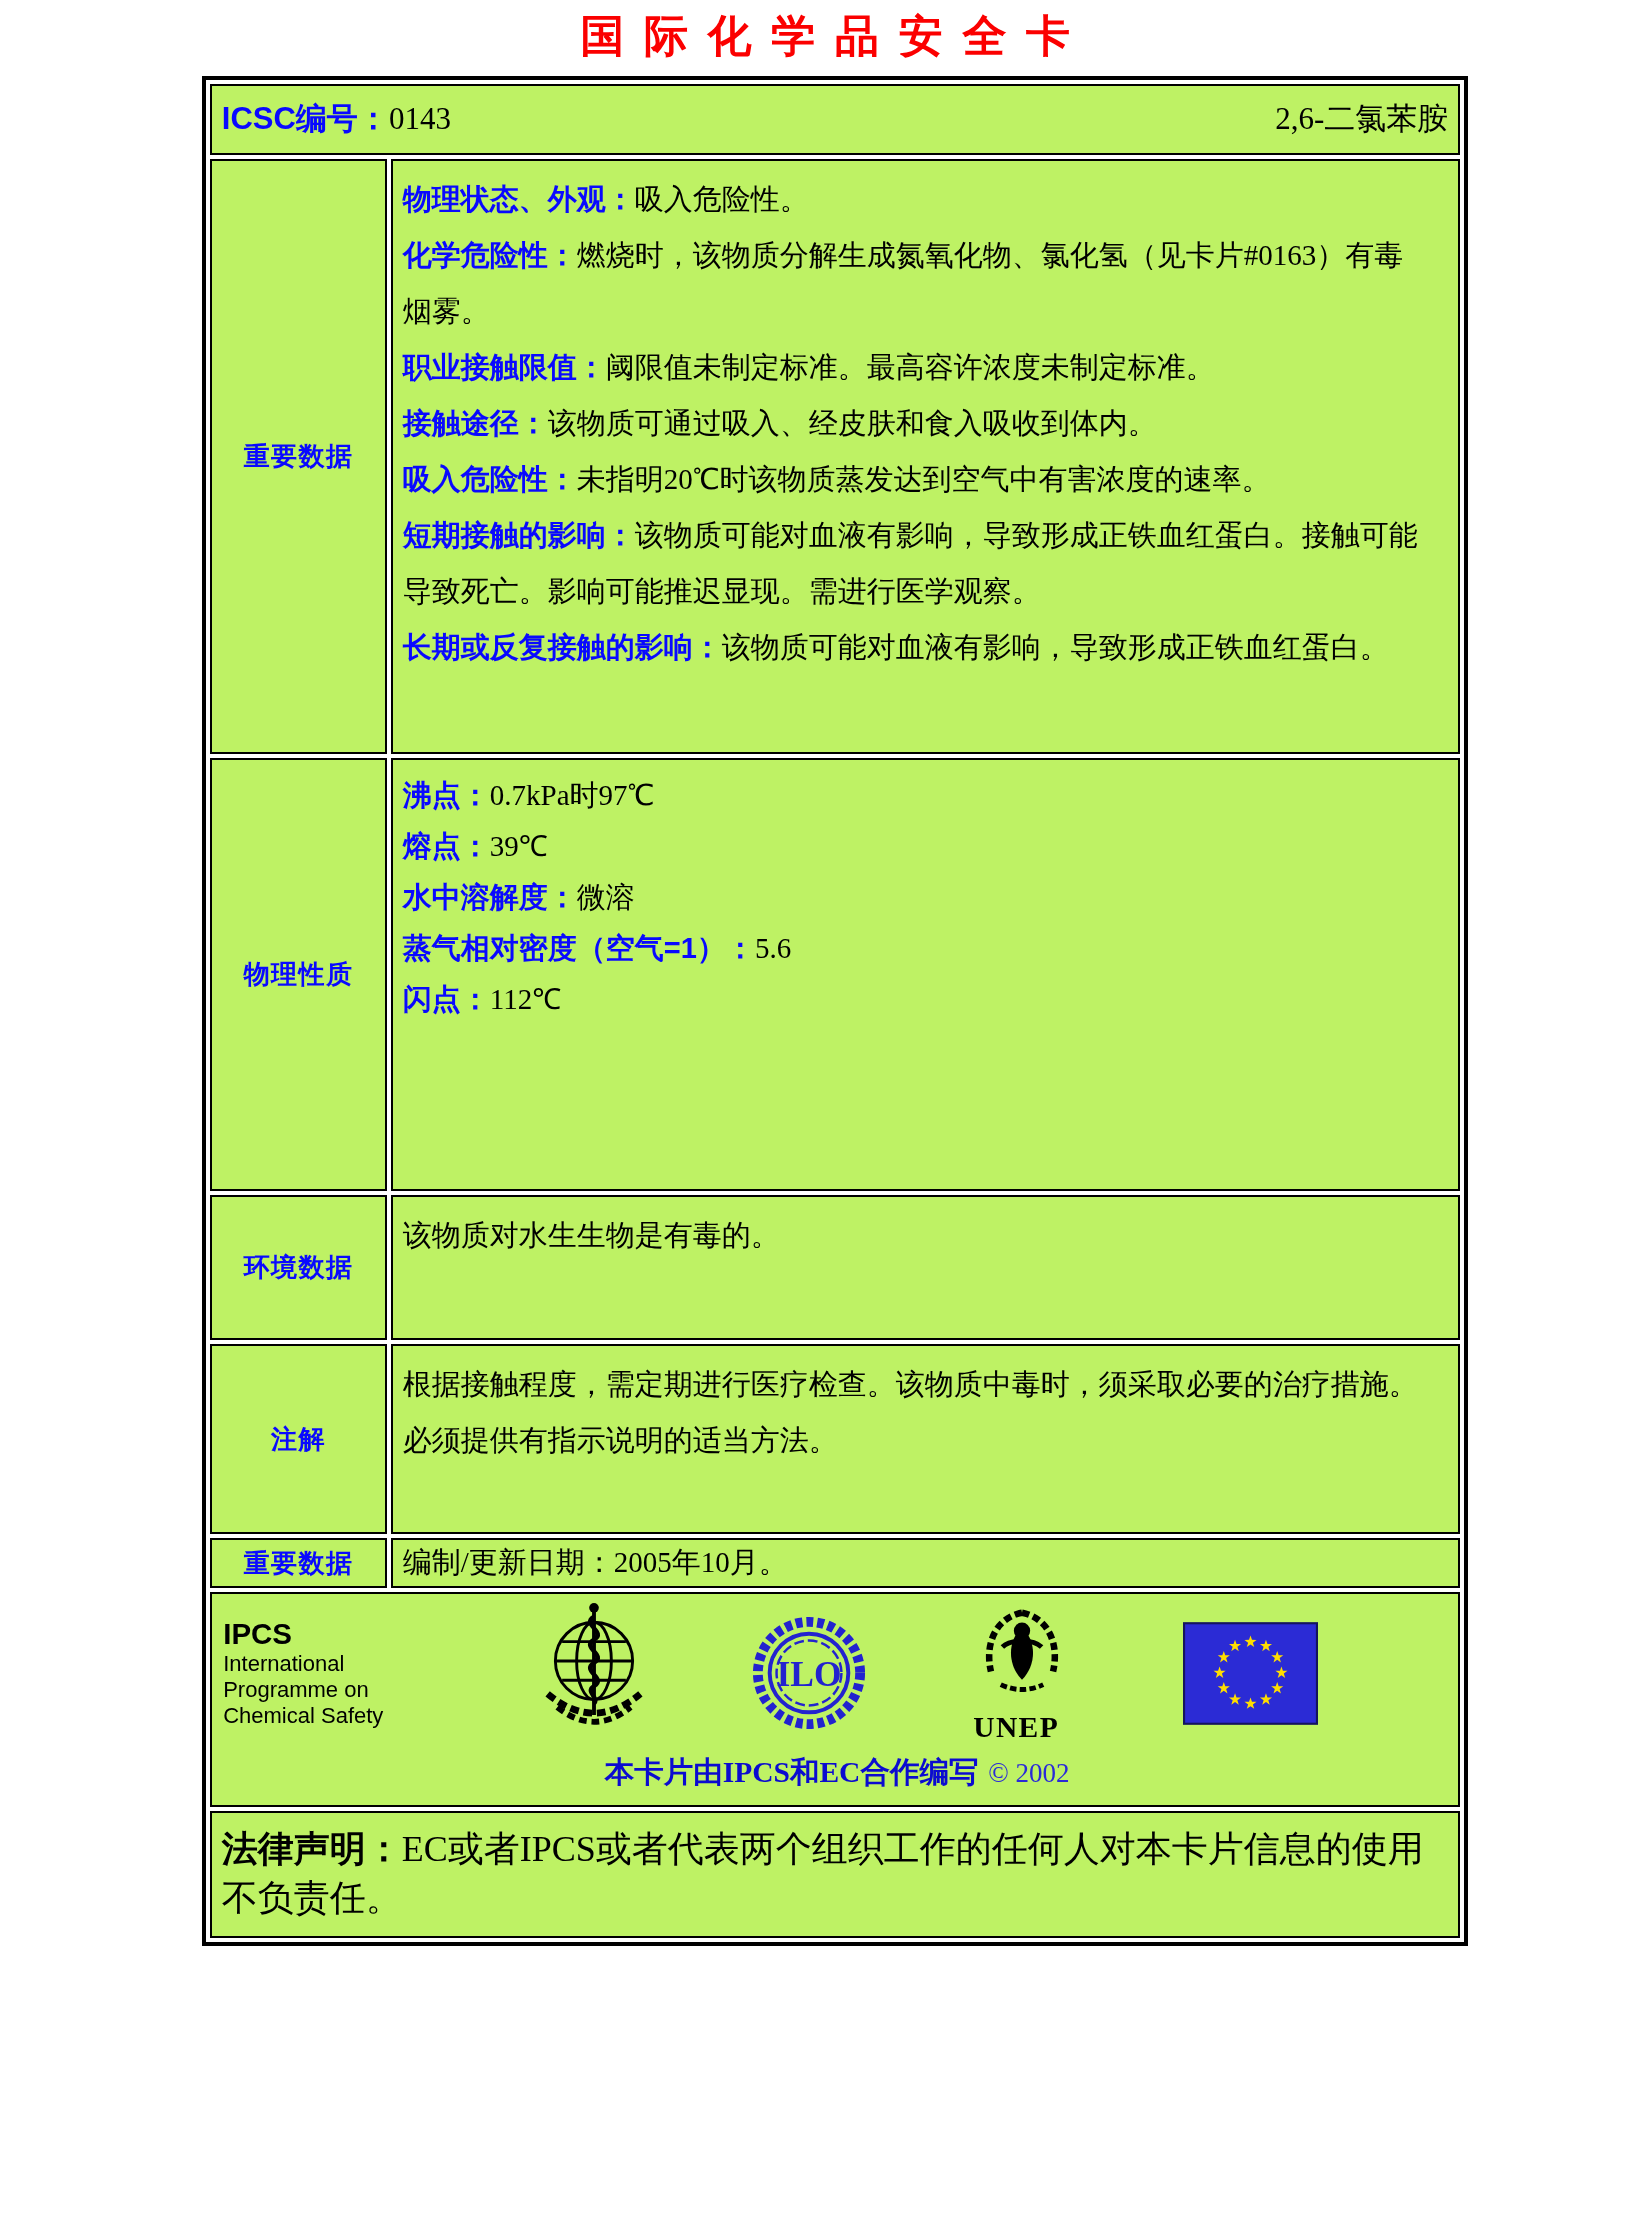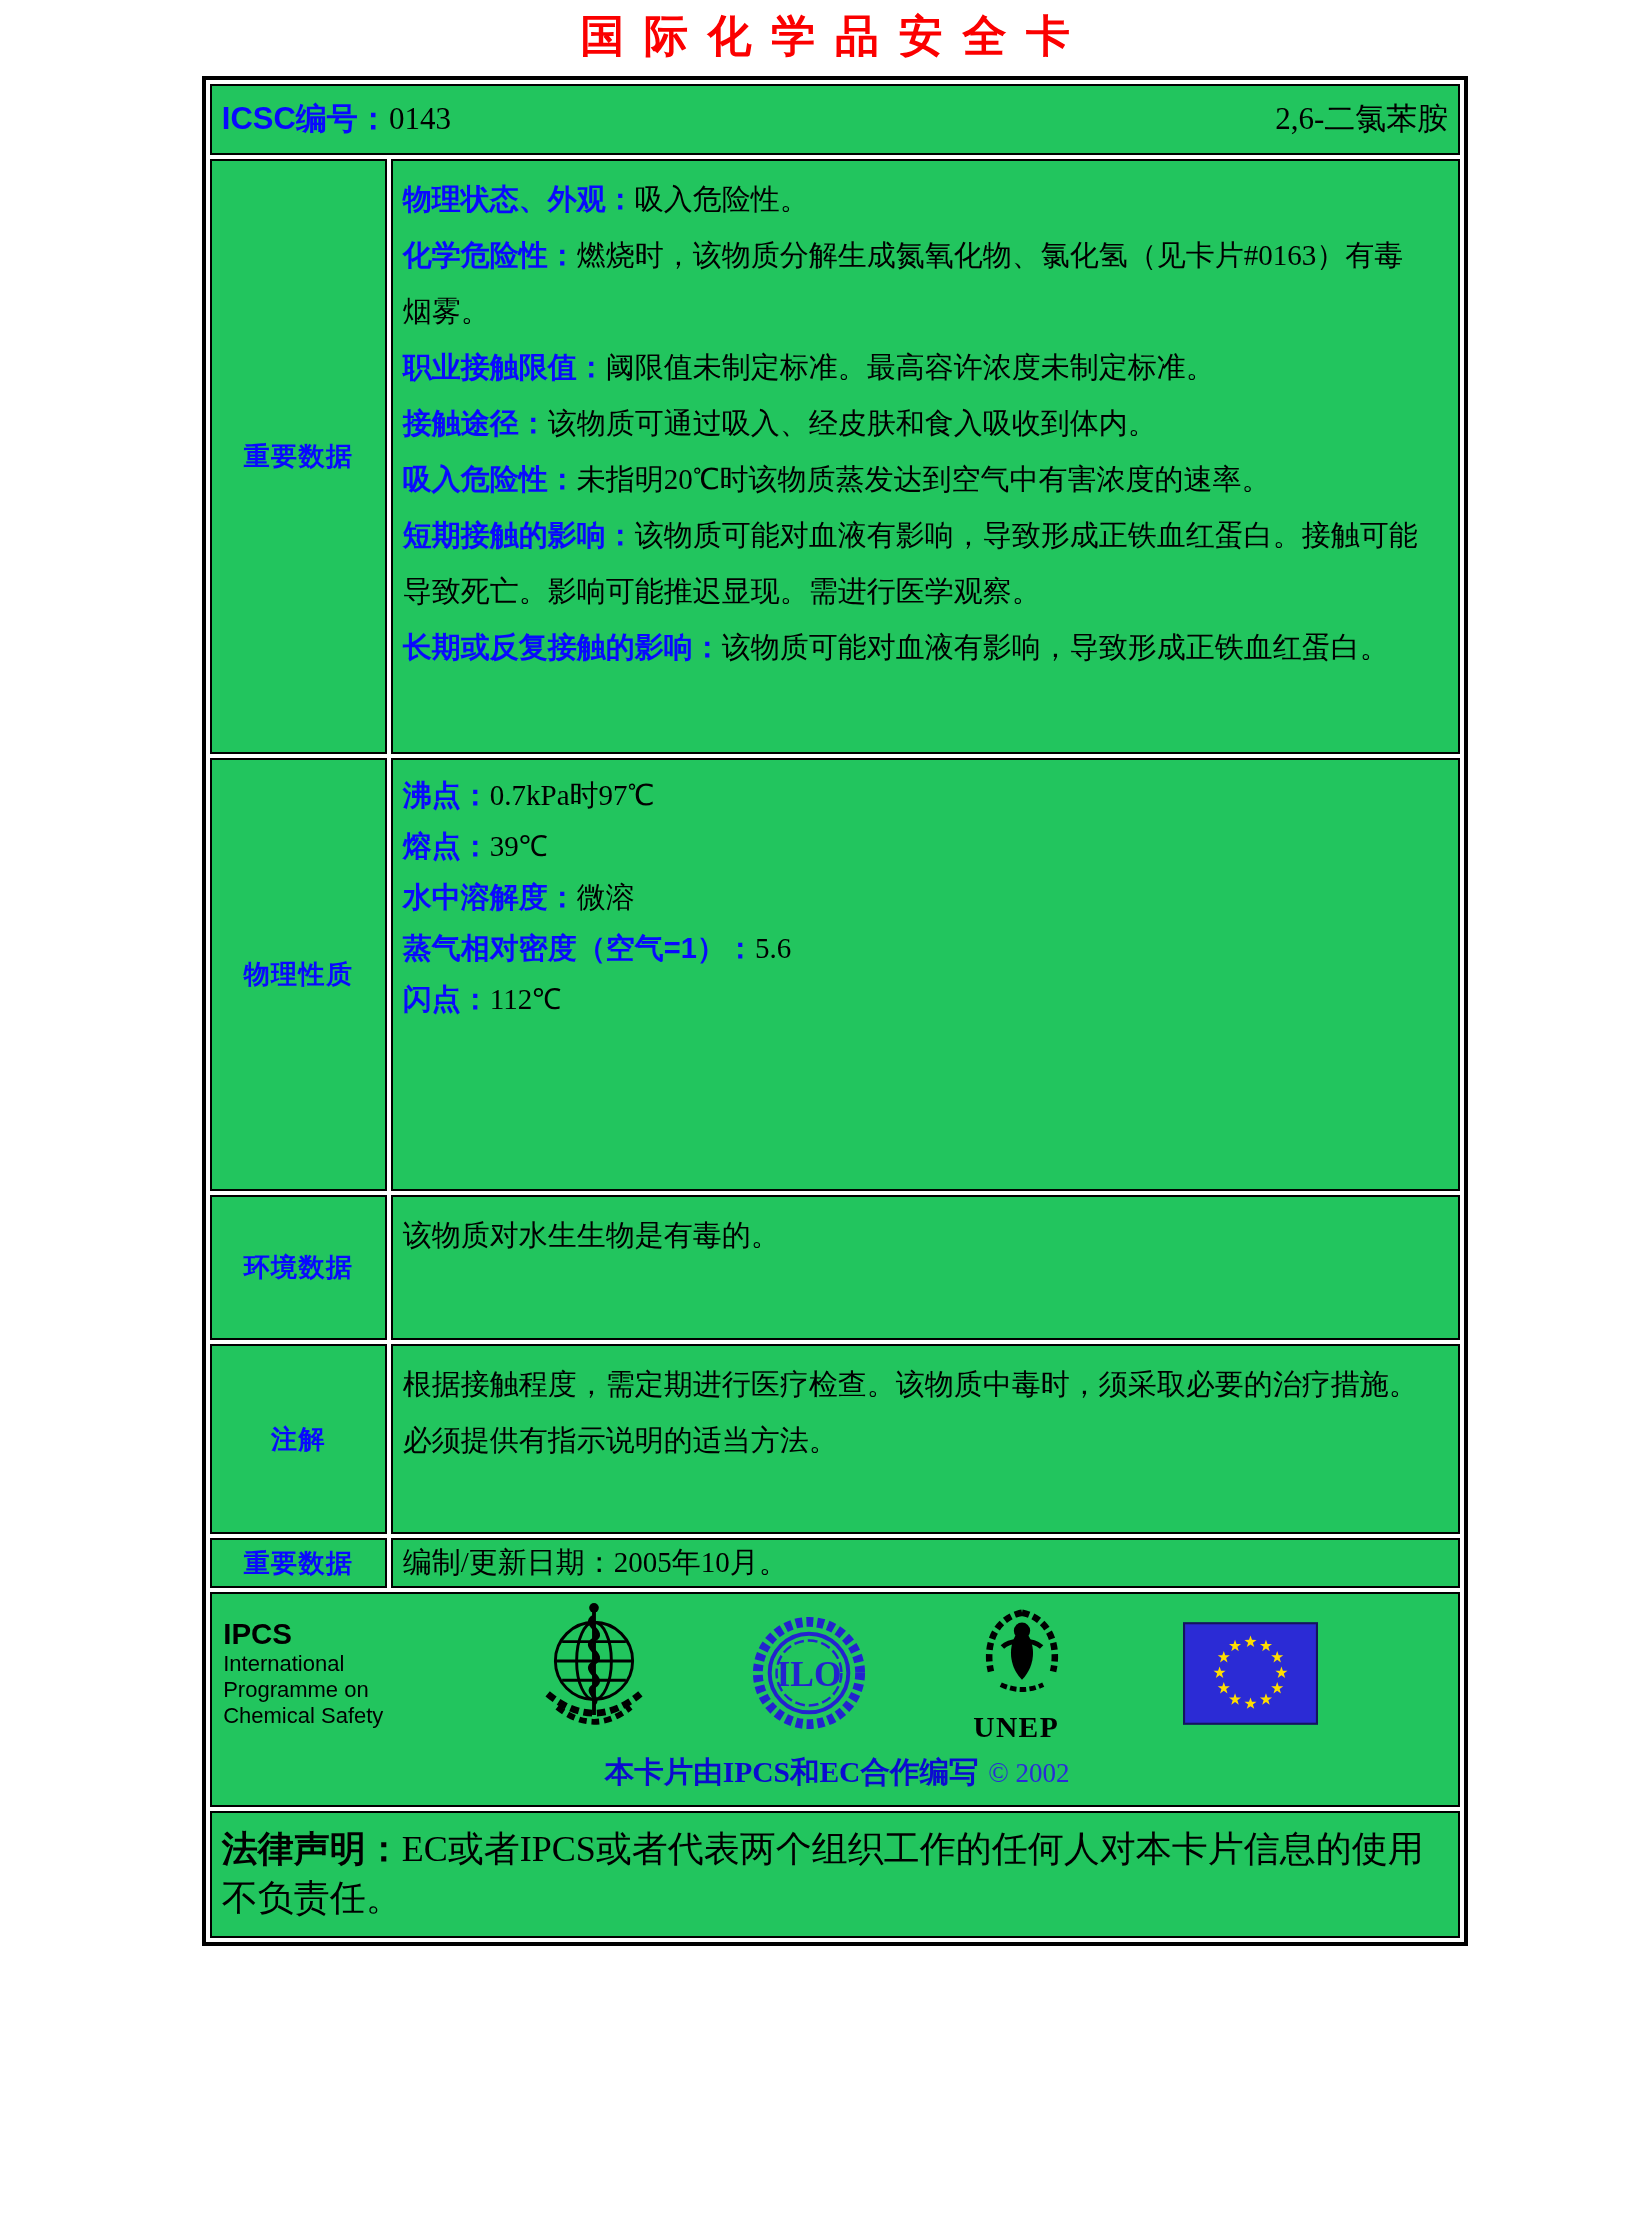--- a/index.html
+++ b/index.html
@@ -3,21 +3,21 @@
 <meta charset="utf-8">
 <style>
   html,body{margin:0;padding:0;background:#fff;}
   .page{position:relative;width:1649px;height:1989px;background:#fff;overflow:hidden;
         font-family:"Liberation Serif",serif;color:#000;}
   .title{margin:0;padding-top:7px;margin-left:202px;width:1266px;text-align:center;
          color:#fb0000;font-size:44px;font-weight:bold;letter-spacing:19.7px;
          font-family:"Liberation Serif",serif;}
   table.card{margin-left:202px;margin-top:9.8px;width:1266px;table-layout:fixed;
              border:4.2px solid #000;border-collapse:separate;border-spacing:4.2px;background:#fff;}
-  td{border:2.1px solid #000;background:#22c55e;}
+  td{border:2.1px solid #000;background:#bef264;}
   col.c-label{width:177px;}
   td.hdr{padding:4.2px 9.8px;font-size:31px;}
   .hdr-inner{display:flex;justify-content:space-between;align-items:center;height:59px;}
   .hl{color:#0909ff;font-weight:bold;font-family:"Liberation Sans",sans-serif;}
   .hv{color:#000;}
   td.lblcell{text-align:center;vertical-align:middle;color:#0909ff;font-weight:bold;
              font-size:26px;font-family:"Liberation Sans",sans-serif;letter-spacing:1.4px;}
   td.body{vertical-align:top;padding:9.8px 28px 9.8px 9.8px;font-size:29px;}
   td.body p{margin:0;line-height:56px;}
   td.body.phys p{line-height:51px;}

